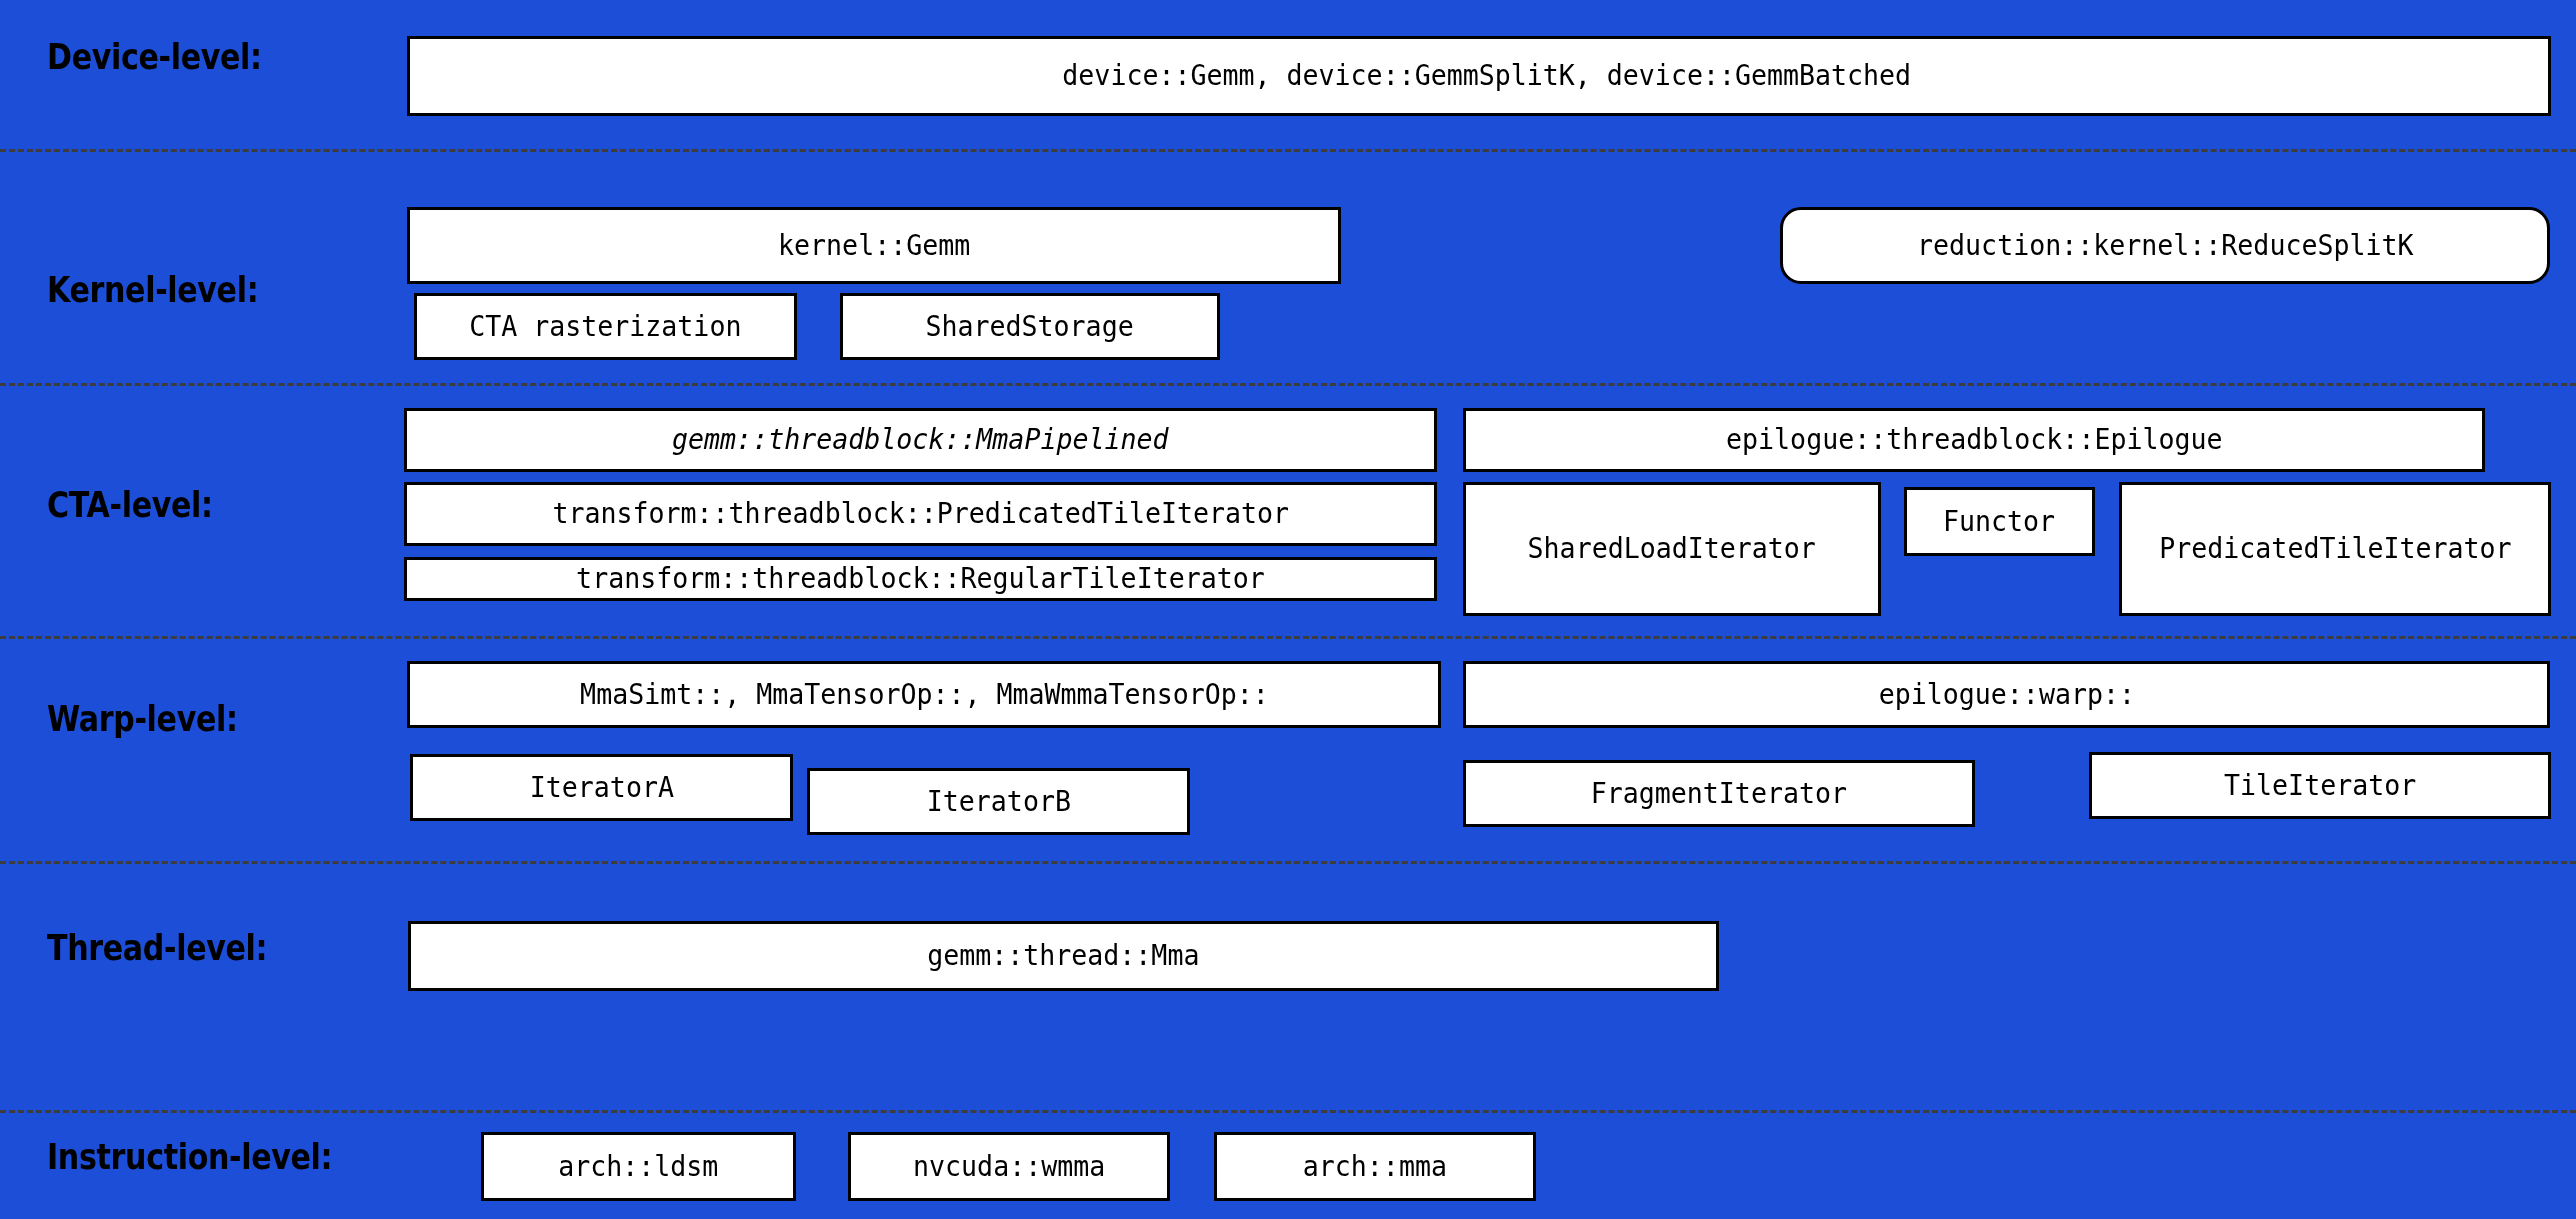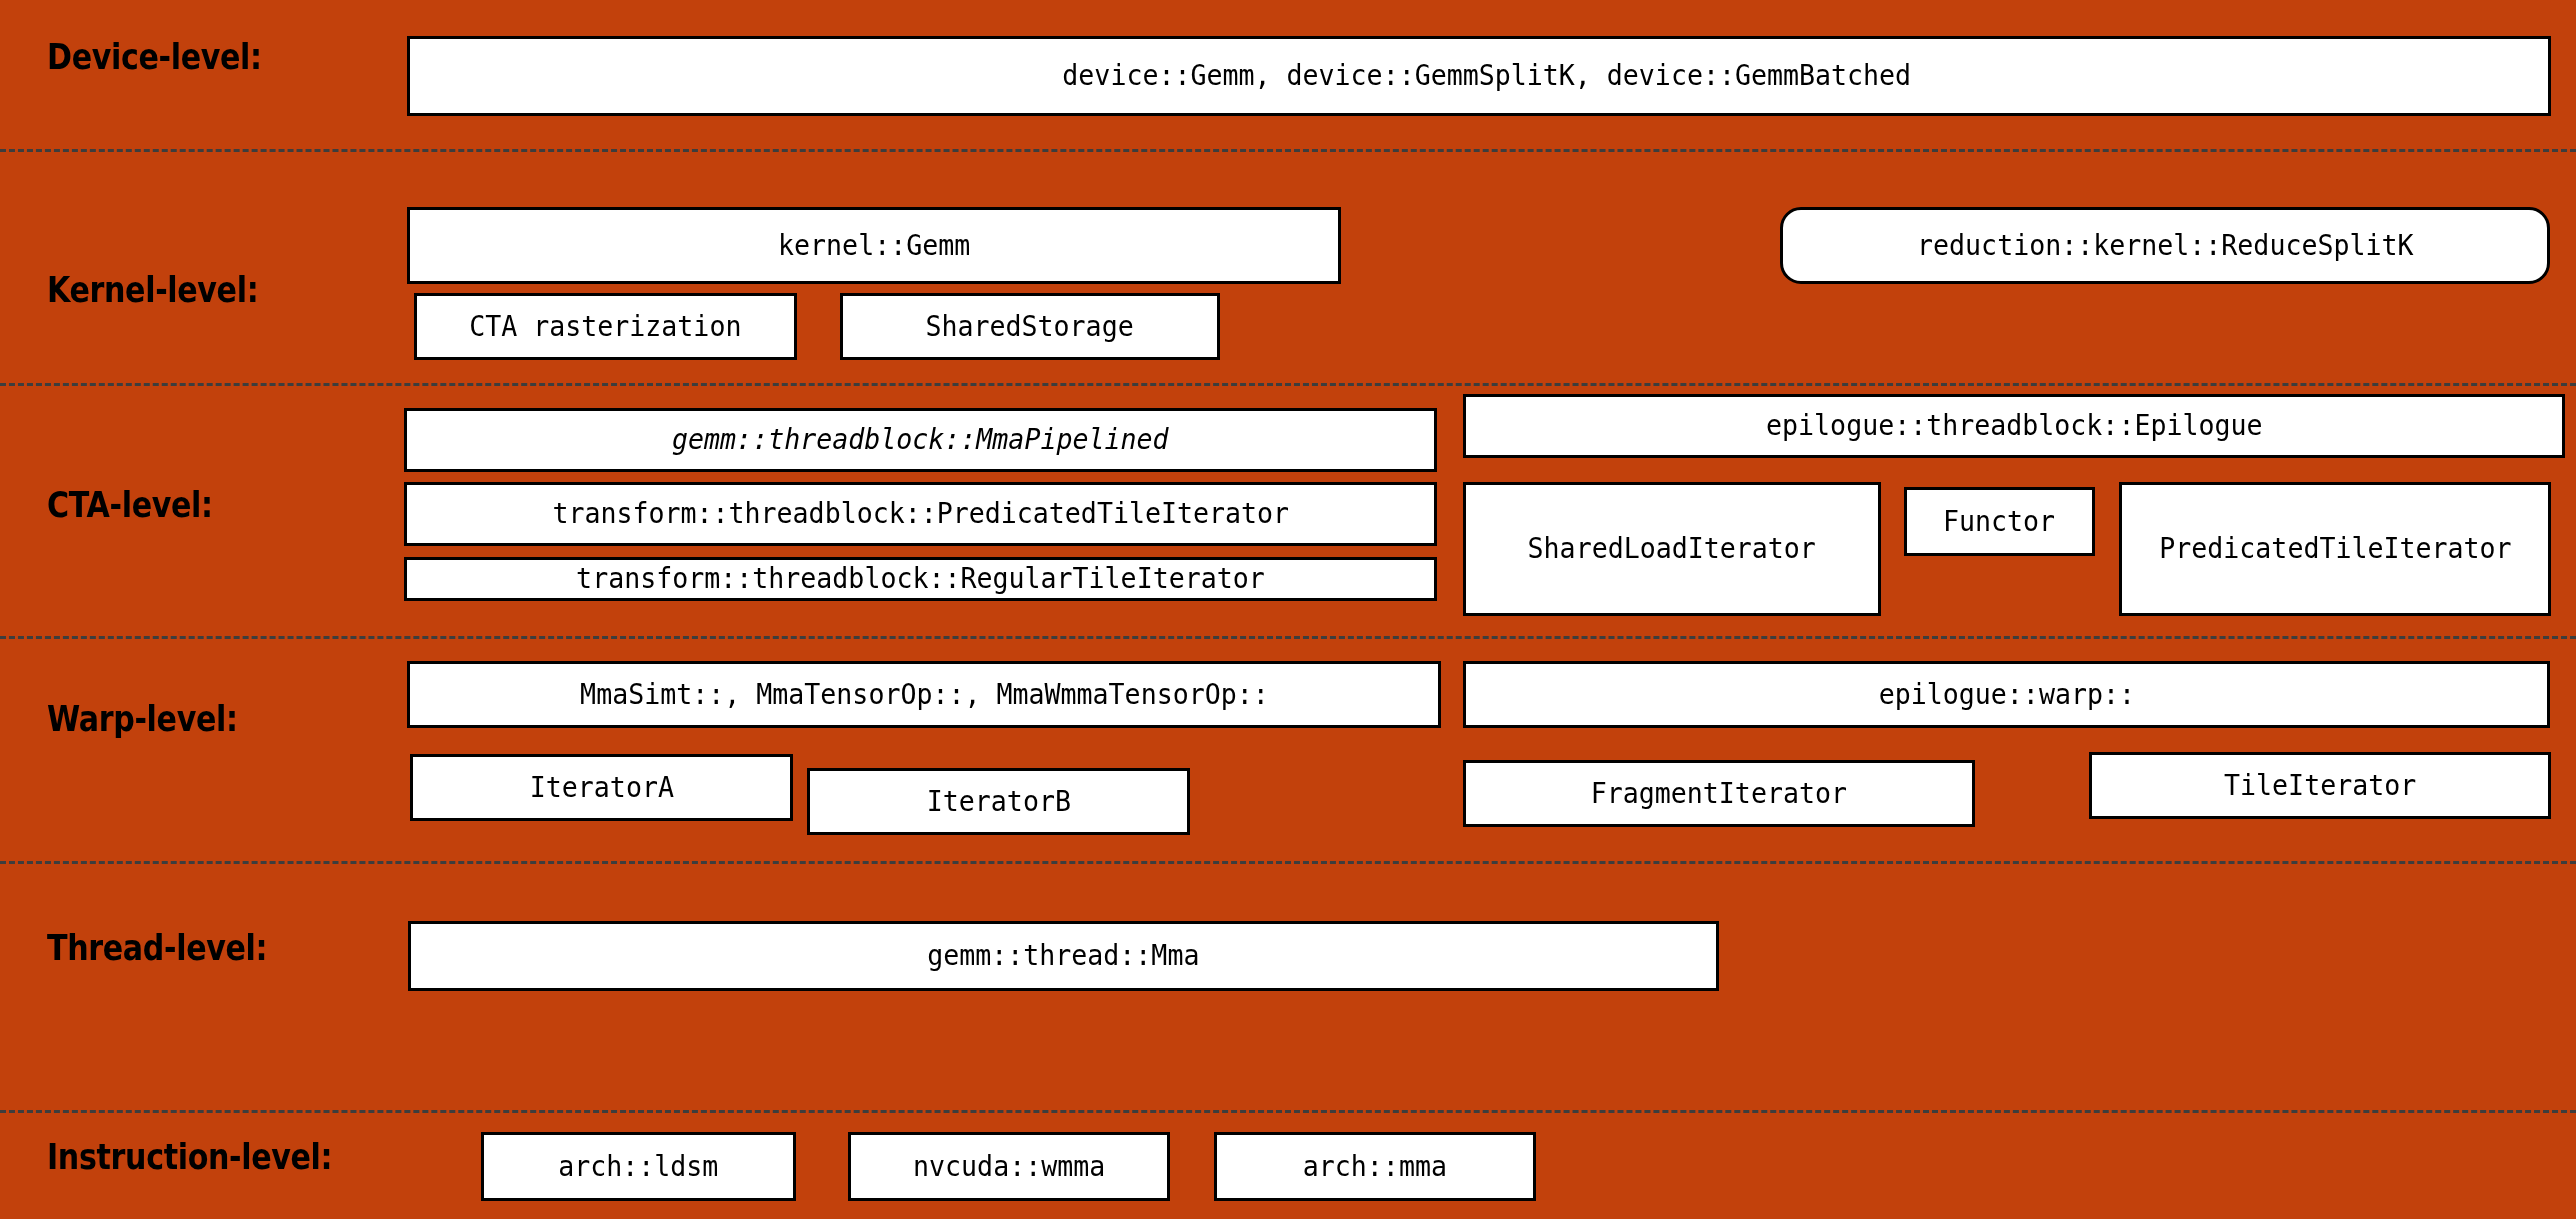--- a/index.html
+++ b/index.html
@@ -8,21 +8,21 @@
     padding: 0;
     background: #ffffff;
   }
   body {
     font-family: "Liberation Sans", sans-serif;
   }
   #canvas {
     position: relative;
     width: 2576px;
     height: 1219px;
-    background: #c2410c;
+    background: #1d4ed8;
     overflow: hidden;
   }
   .row-label {
     position: absolute;
     font-family: "DejaVu Sans", sans-serif;
     font-weight: bold;
     font-size: 35px;
     color: #000000;
     letter-spacing: -0.4px;
     white-space: nowrap;
@@ -86,21 +86,21 @@
   </div>
 
   <div class="sep" style="top:383px;"></div>
 
   <div class="row-label" style="left:47px; top:485px;">CTA-level:</div>
 
   <div class="box" style="left:404px; top:408px; width:1033px; height:64px;font-style:italic;">
     <span class="lbl">gemm::threadblock::MmaPipelined</span>
   </div>
 
-  <div class="box" style="left:1463px; top:394px; width:1102px; height:64px;">
+  <div class="box" style="left:1463px; top:408px; width:1022px; height:64px;">
     <span class="lbl">epilogue::threadblock::Epilogue</span>
   </div>
 
   <div class="box" style="left:404px; top:482px; width:1033px; height:64px;justify-content:center;">
     <span class="lbl">transform::threadblock::PredicatedTileIterator</span>
   </div>
 
   <div class="box" style="left:1463px; top:482px; width:418px; height:134px;">
     <span class="lbl">SharedLoadIterator</span>
   </div>

